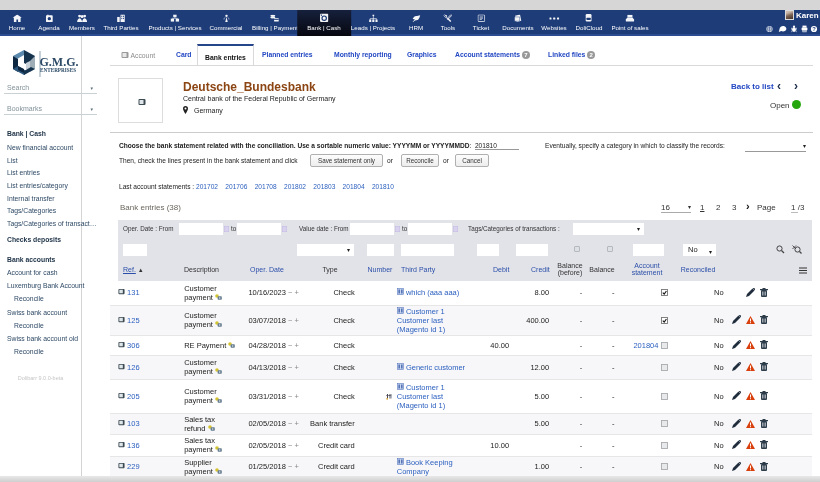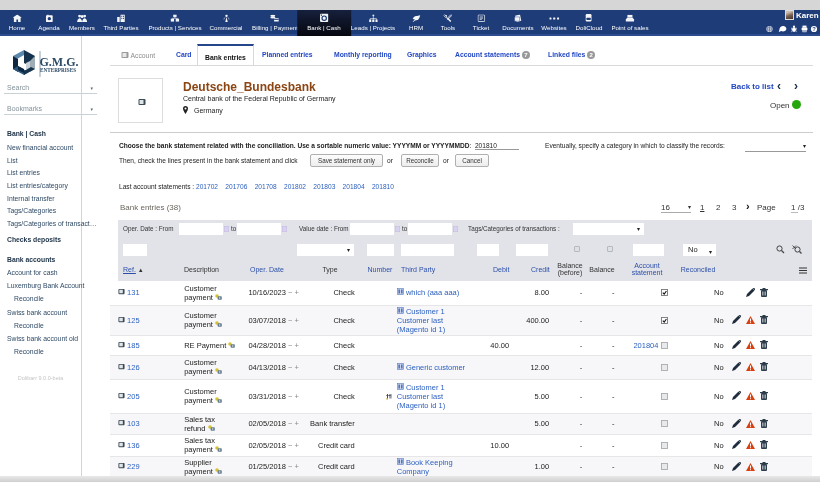--- a/index.html
+++ b/index.html
@@ -502,21 +502,21 @@
               <use href="#warn"></use>
             </svg> <svg class="aic" width="8" height="9">
               <use href="#trash"></use>
             </svg></td>
     <td></td>
   </tr>
   <tr style="height:20px">
     <td style="padding-left:8px"><svg class="rico" width="7" height="7" viewBox="0 0 8 8">
               <rect x="0.5" y="1" width="7" height="6" rx="1" fill="#3c4a52"></rect>
               <rect x="1.5" y="2" width="4" height="4" fill="#dfe6ea"></rect>
-            </svg> <a class="lnk">185</a></td>
+            </svg> <a class="lnk">306</a></td>
     <td style="padding-left:8px">RE Payment <svg class="tag" width="7" height="6" viewBox="0 0 7 6">
               <circle cx="2" cy="2" r="1.8" fill="#d4c331"></circle>
               <rect x="2.6" y="2.2" width="4.2" height="3.6" rx="0.8" fill="#667d91"></rect>
               <circle cx="4.7" cy="4" r="0.7" fill="#e8eef2"></circle>
             </svg></td>
     <td style="padding-left:6px">04/28/2018 <span class="graysym">− +</span></td>
     <td class="c">Check</td>
     <td></td>
           <td></td>
     <td class="r">40.00</td>

